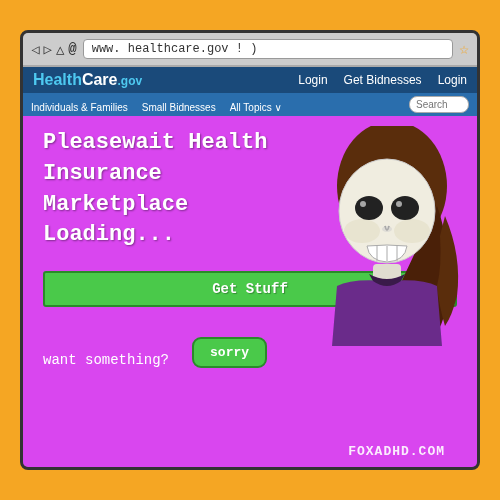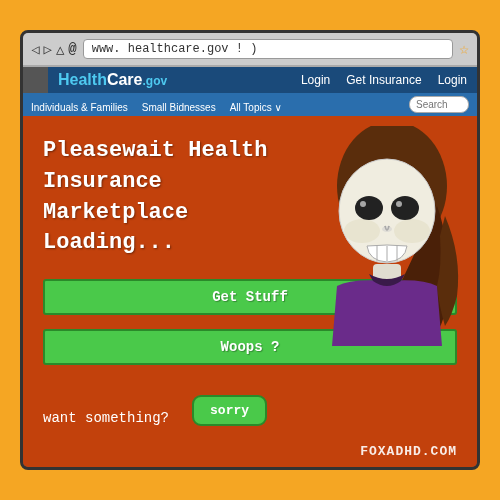--- a/index.html
+++ b/index.html
@@ -64,21 +64,20 @@
       font-size: 16px;
     }
 
     
     .site-header {
       background: #1a4a7a;
       display: flex;
       align-items: center;
       padding: 4px 10px;
       gap: 20px;
-      margin-left: 25px;
     }
 
     .site-logo {
       color: white;
       font-size: 16px;
       font-weight: bold;
       font-family: Arial, sans-serif;
     }
     .site-logo .health { color: #4ec9f0; }
     .site-logo .care { color: white; }
@@ -119,24 +118,24 @@
       padding: 2px 6px;
       font-size: 10px;
       border-radius: 8px;
       width: 60px;
       color: #999;
     }
 
     
     .main-content {
       flex: 1;
-      background: #c2410c;
+      background: #d946ef;
       position: relative;
       overflow: hidden;
-      padding: 20px 20px;
+      padding: 12px 20px;
     }
 
     .loading-text {
       color: white;
       font-size: 22px;
       font-family: 'Courier New', monospace;
       line-height: 1.4;
       font-weight: bold;
       max-width: 260px;
       text-shadow: 1px 1px 2px rgba(0,0,0,0.4);
@@ -193,21 +192,21 @@
       right: 10px;
       top: 10px;
       width: 170px;
       height: 220px;
     }
 
     
     .watermark {
       position: absolute;
       bottom: 8px;
-      right: 20px;
+      right: 32px;
       color: white;
       font-size: 13px;
       font-family: 'Courier New', monospace;
       font-weight: bold;
       letter-spacing: 1px;
       opacity: 0.9;
     }
   </style>
 </head>
 <body>
@@ -224,38 +223,37 @@
     <input class="address-bar" type="text" value="www. healthcare.gov ! )" style="">
     <span class="bookmark-star">☆</span>
   </div>
 
   <div class="site-header">
     <div class="site-logo">
       <span class="health">Health</span><span class="care">Care</span><span class="gov">.gov</span>
     </div>
     <div class="site-nav">
       <a>Login</a>
-      <a>Get Insurance</a>
+      <a>Get Bidnesses</a>
       <a>Login</a>
     </div>
   </div>
 
   <div class="sub-nav">
     <a>Individuals &amp; Families</a>
     <a>Small Bidnesses</a>
     <a>All Topics ∨</a>
     <input class="search-box" type="text" placeholder="Search" style="">
   </div>
 
   <div class="main-content">
     <div class="loading-text">Pleasewait Health Insurance Marketplace Loading...</div>
 
     <div class="buttons-row">
       <button class="green-btn">Get Stuff</button>
-      <button class="green-btn">Woops ?</button>
     </div>
 
     <div class="bottom-row">
       <span class="want-text">want something?</span>
       <button class="sorry-btn">sorry</button>
     </div>
 
     <svg class="skull-character" viewBox="0 0 170 220" xmlns="http://www.w3.org/2000/svg">
 
       <ellipse cx="95" cy="60" rx="55" ry="65" fill="#5a2d0c"></ellipse>

